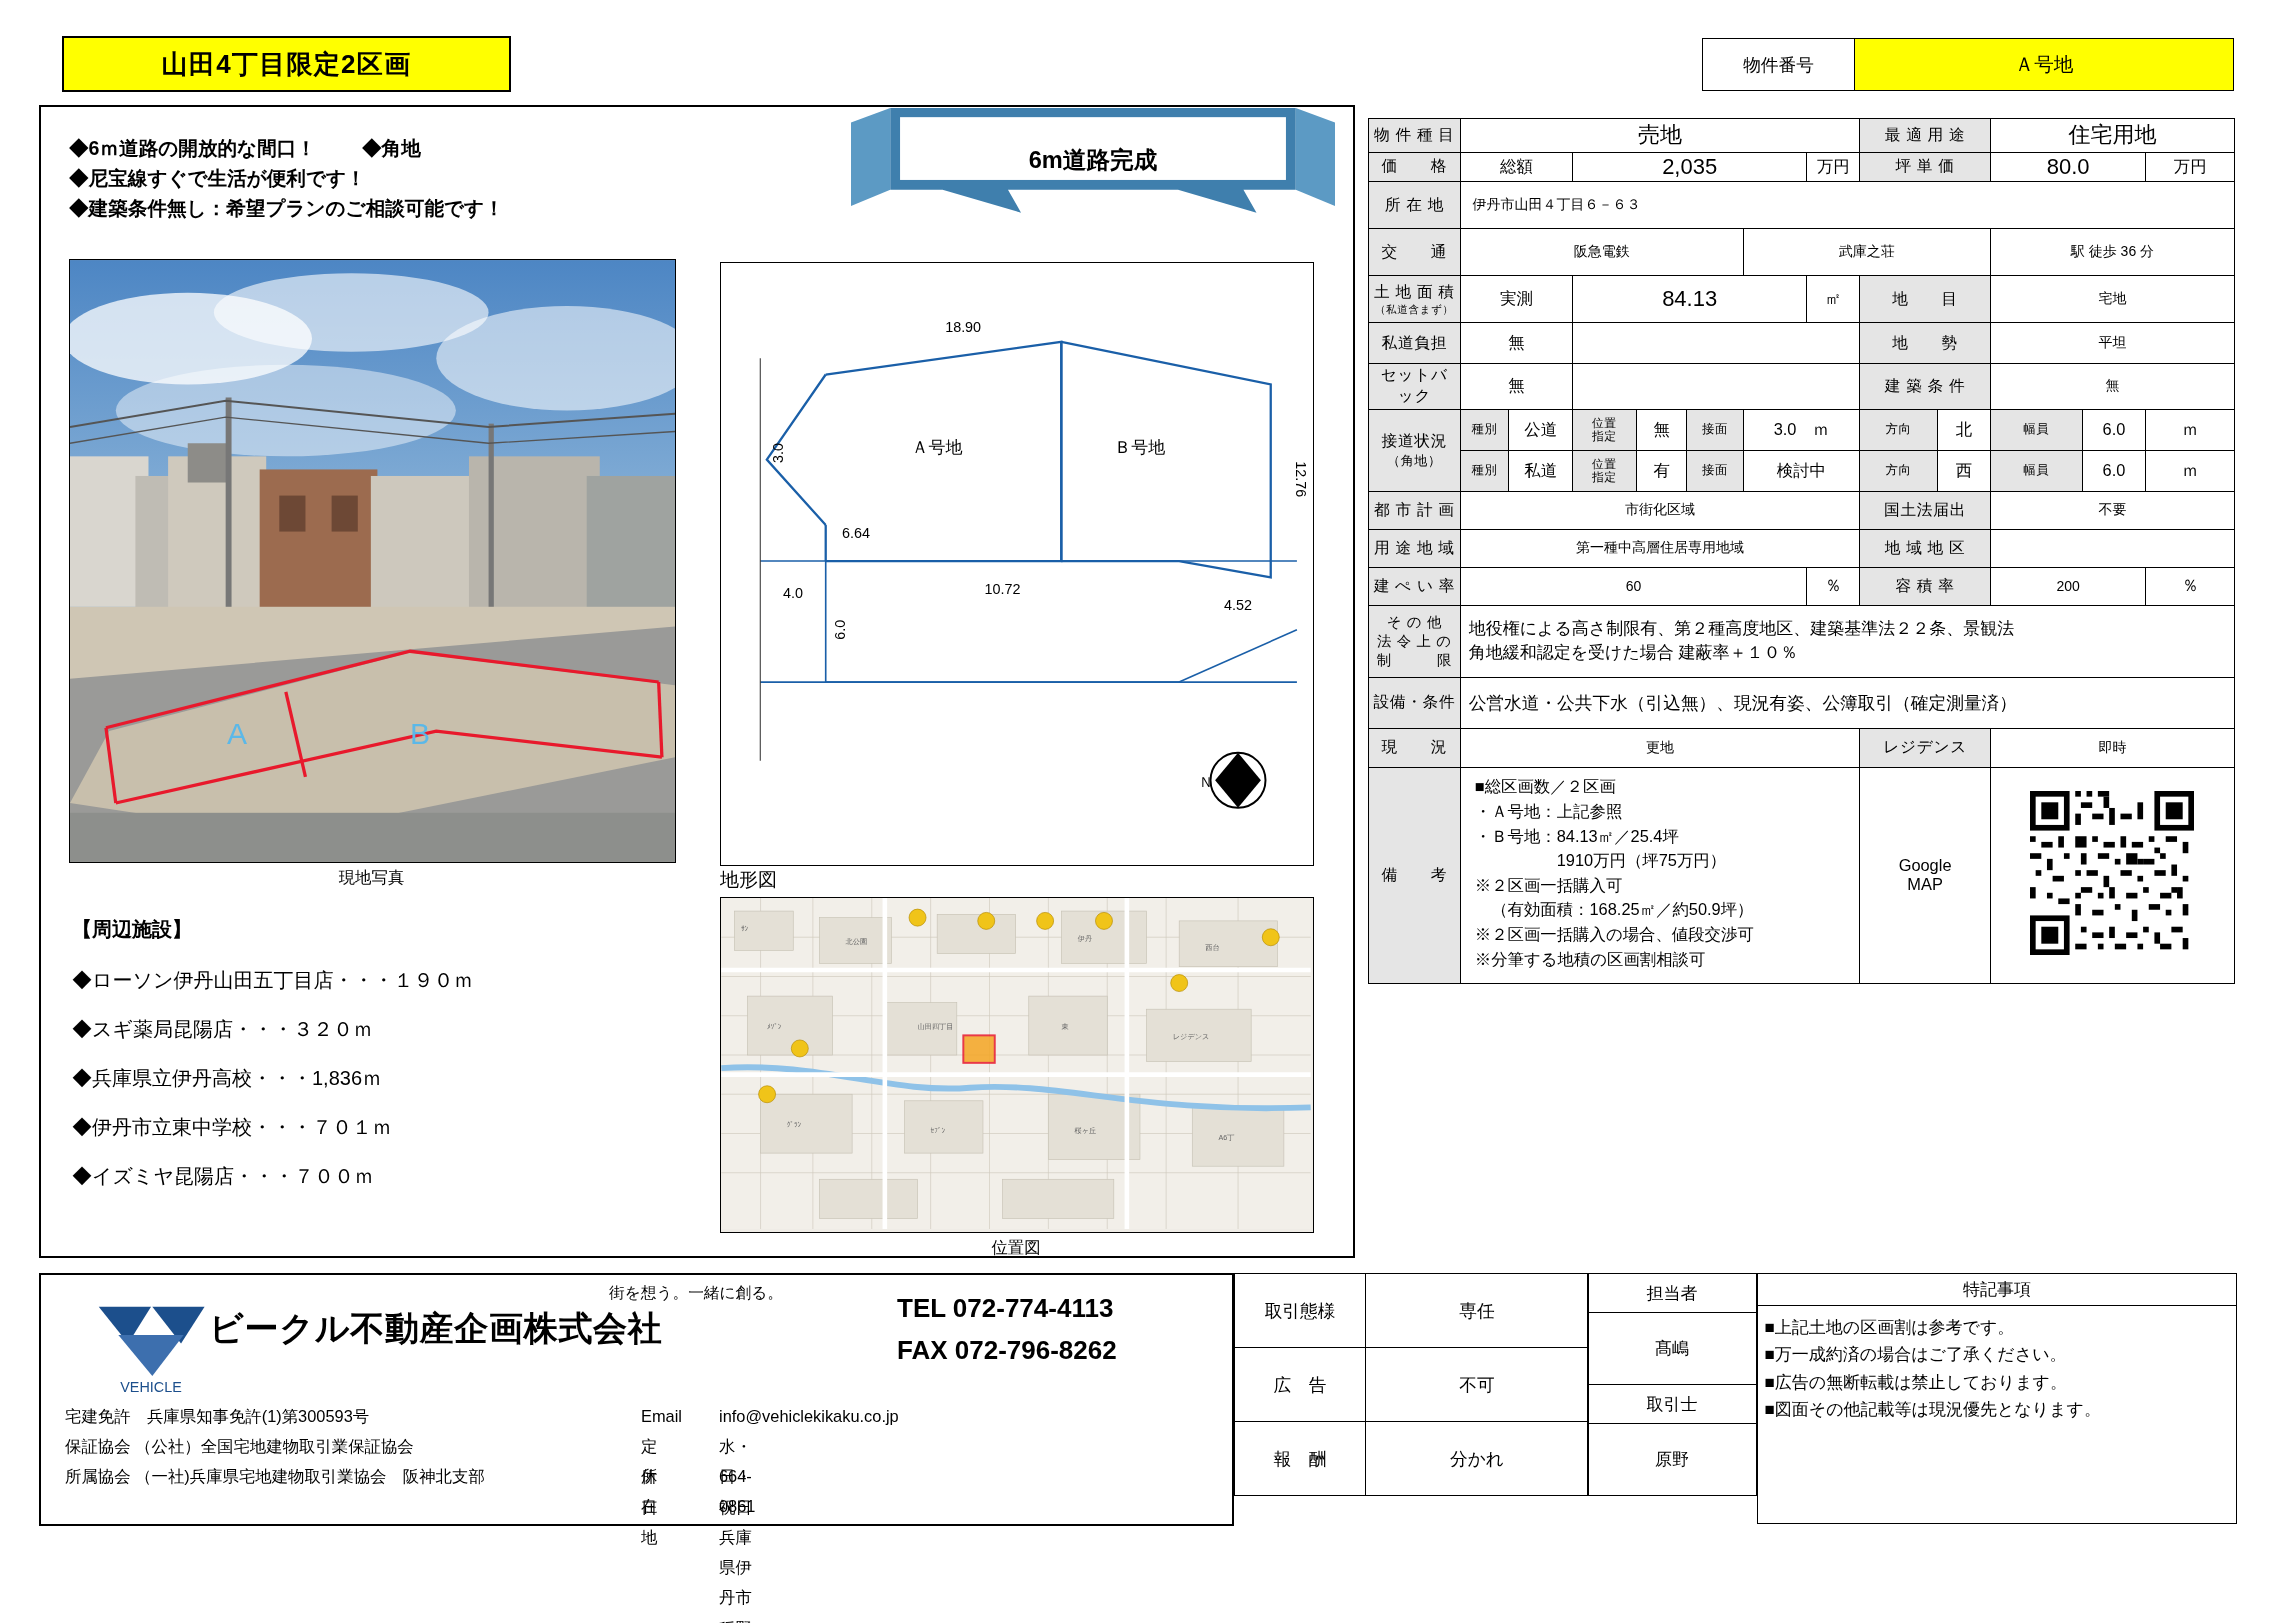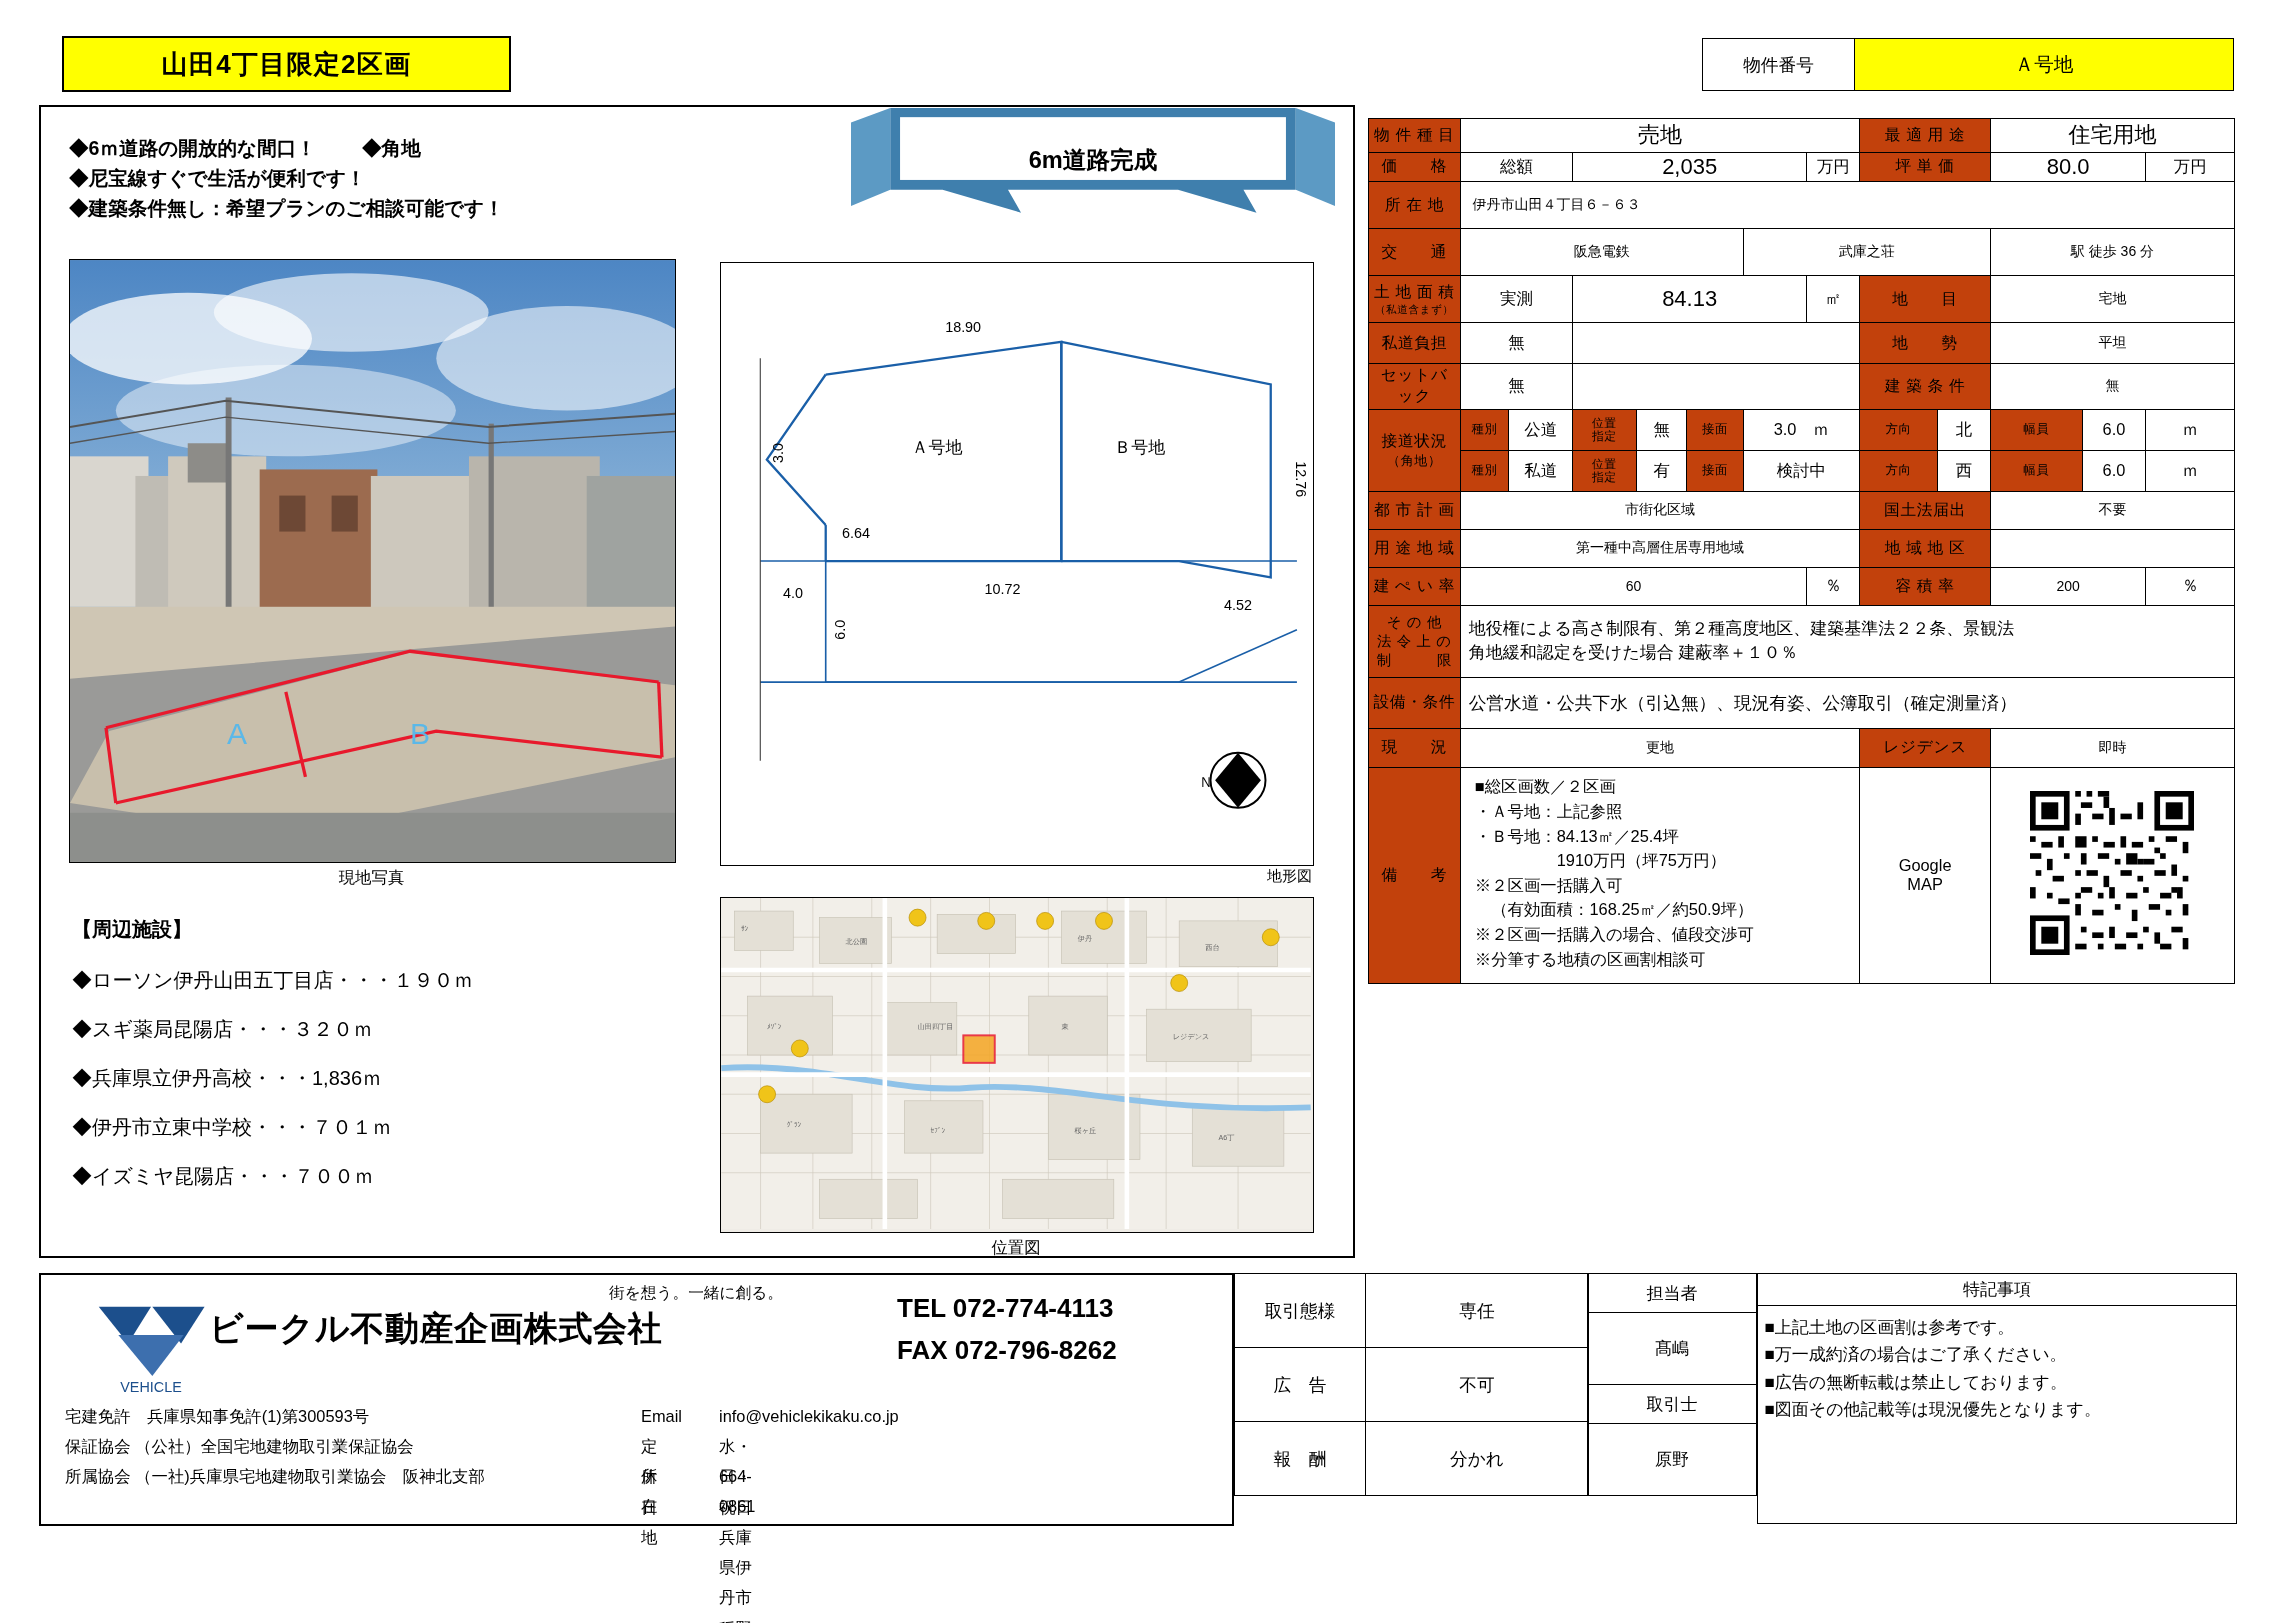--- a/index.html
+++ b/index.html
@@ -24,29 +24,29 @@
   .photo-cap{position:absolute;left:69px;top:867px;width:605px;text-align:center;font-size:16.4px;}
 
   .facil-title{position:absolute;left:72px;top:916px;font-size:20px;font-weight:bold;}
   .facil{position:absolute;left:72px;top:956px;width:622px;font-size:20px;line-height:2.45;}
 
   
   .ribbon{position:absolute;left:851px;top:108px;width:484px;height:121px;}
   .ribbon .txt{position:absolute;left:0;top:36px;width:484px;text-align:center;font-size:23.6px;color:#000;font-weight:bold;}
 
   .plot{position:absolute;left:720px;top:262px;width:592px;height:602px;border:1.3px solid #000;background:#fff;}
-  .plot-cap{position:absolute;left:720px;top:867px;width:592px;text-align:right;font-size:15px;}
+  .plot-cap{position:absolute;left:720px;top:867px;width:592px;text-align:left;font-size:19px;}
 
   .locmap{position:absolute;left:720px;top:897px;width:592px;height:334px;border:1.3px solid #000;overflow:hidden;background:#efece6;}
   .loc-cap{position:absolute;left:720px;top:1237px;width:592px;text-align:center;font-size:16.4px;}
 
   
   .rt{position:absolute;left:1368px;top:118px;width:867px;border-collapse:collapse;table-layout:fixed;}
   .rt td{border:1px solid #000;font-size:16.4px;padding:1.3px 3.9px;vertical-align:middle;}
-  .rt .hl{background:#c2410c;text-align:center;font-size:15.7px;letter-spacing:0.7px;}
+  .rt .hl{background:#e5e5e5;text-align:center;font-size:15.7px;letter-spacing:0.7px;}
   .rt .ctr{text-align:center;}
   .rt .big{font-size:22px;text-align:center;}
   .rt .mid{font-size:14px;}
 
   
   .bottom{position:absolute;left:39px;top:1273px;width:1191px;height:249px;border:2px solid #000;}
   .logo{position:absolute;left:92px;top:1299px;width:118px;height:98px;}
   .company{position:absolute;left:209px;top:1306px;font-size:34px;font-weight:bold;letter-spacing:0.7px;}
   .slogan{position:absolute;left:609px;top:1283px;font-size:15.7px;}
   .tel{position:absolute;left:897px;top:1293px;font-size:26px;font-weight:bold;}

